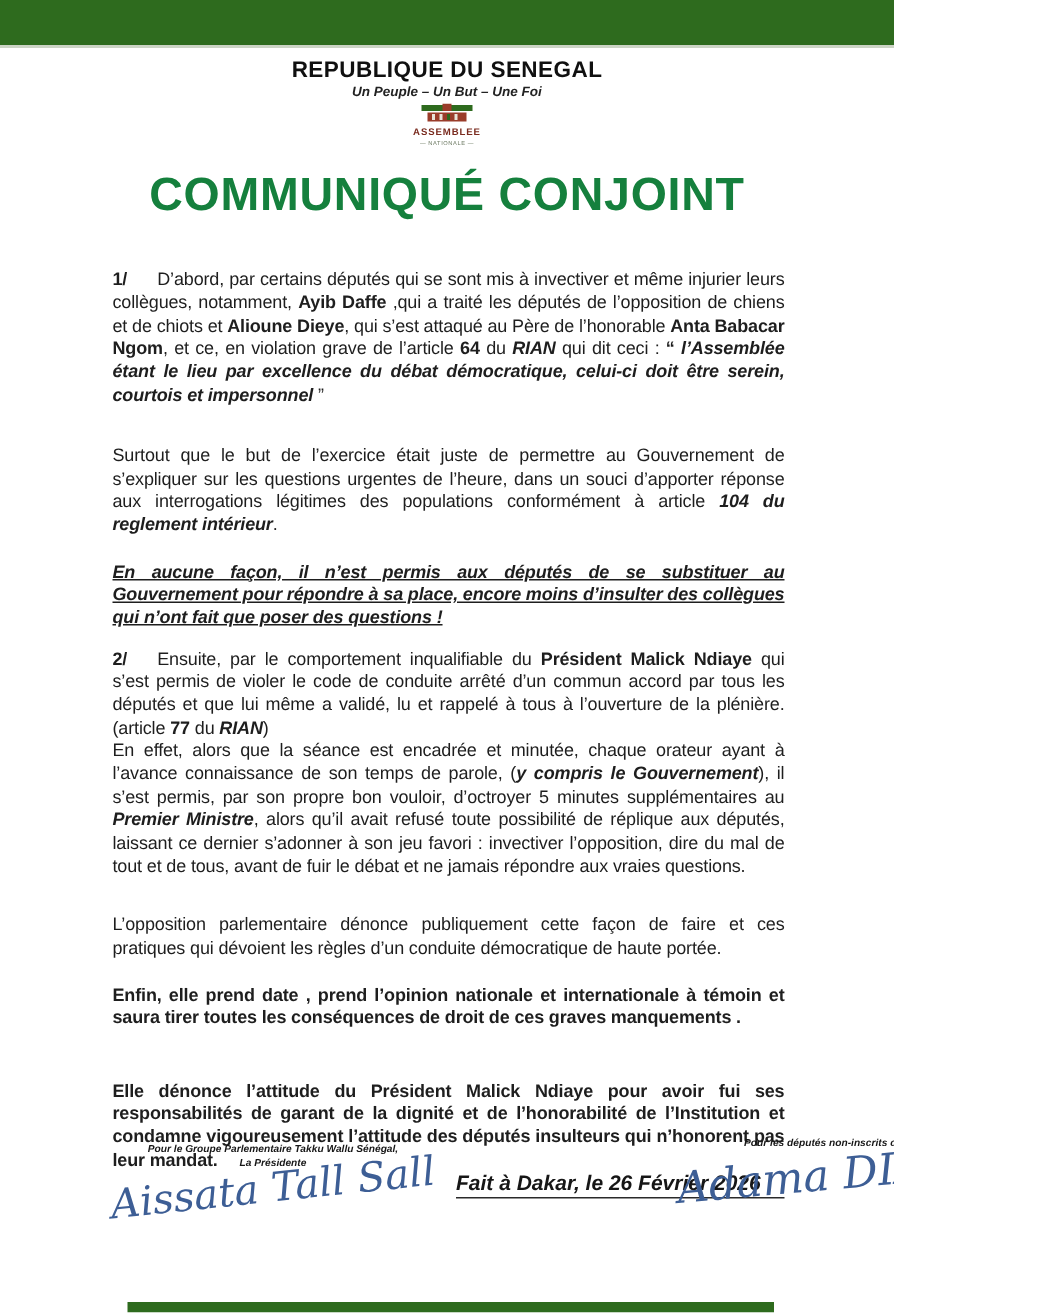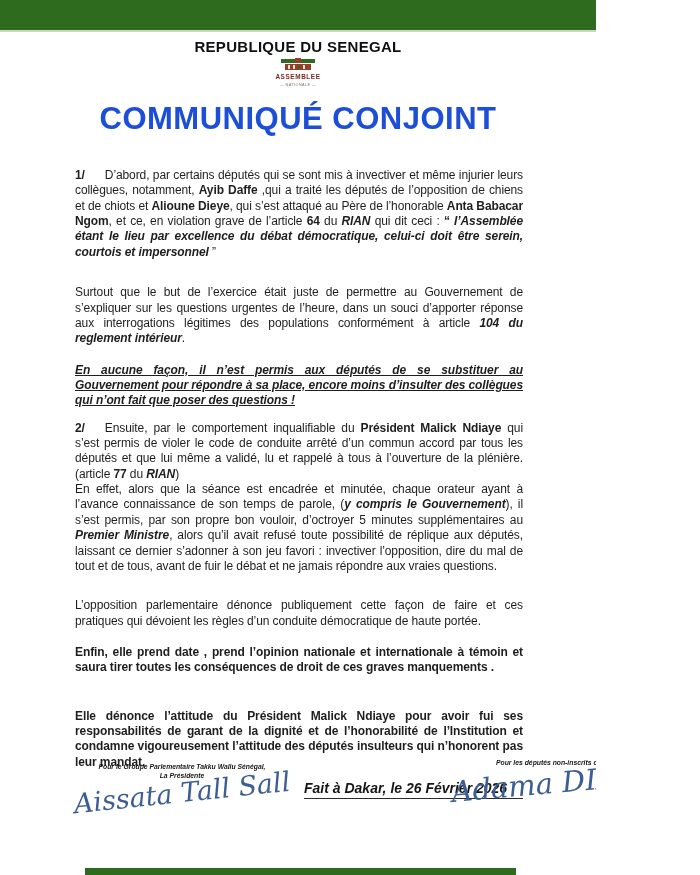--- a/index.html
+++ b/index.html
@@ -12,21 +12,21 @@
 
   
   .top-bar{height:30px;background:var(--bar_green,#2e6b1e);border-bottom:2px solid #ccd4c5;}
 
   
   header{text-align:center;}
   .republic{margin-top:6px;font-size:15px;font-weight:700;letter-spacing:.3px;color:#101010;}
   .motto{margin-top:1px;font-size:9px;font-weight:700;font-style:italic;color:#222;}
   .logo{margin-top:3px;height:36px;line-height:0;}
   .logo svg text{font-family:"Liberation Sans",sans-serif;}
-  .doc-title{margin:7px 0 0;font-size:31px;font-weight:900;letter-spacing:.5px;color:#1d4ed8;font-family:"Liberation Sans",sans-serif;}
+  .doc-title{margin:7px 0 0;font-size:31px;font-weight:900;letter-spacing:.5px;color:#15803d;font-family:"Liberation Sans",sans-serif;}
 
   
   .doc-body{padding:0 73px 0 75px;margin-top:31px;font-size:12px;line-height:1.28;text-align:justify;letter-spacing:-0.1px;}
   .doc-body p{margin:0;}
   .doc-body p:nth-of-type(2){margin-top:25px;}
   .doc-body p:nth-of-type(3){margin-top:16px;text-decoration:underline;}
   .doc-body p:nth-of-type(4){margin-top:12px;}
   .doc-body p:nth-of-type(5){}
   .doc-body p:nth-of-type(6){margin-top:24px;}
   .doc-body p:nth-of-type(7){margin-top:16px;}
@@ -55,20 +55,21 @@
 </style>
 </head>
 <body>
 
 <div class="page">
 
   <div class="top-bar"></div>
 
   <header>
     <div class="republic">REPUBLIQUE DU SENEGAL</div>
+    <div class="motto">Un Peuple – Un But – Une Foi</div>
     <div class="logo">
       <svg width="56" height="36" viewBox="0 0 56 36" aria-hidden="true">
         <rect x="11" y="1" width="34" height="4" fill="#2e6b1e"></rect>
         <rect x="25" y="0" width="6" height="5" fill="#9a3c2a"></rect>
         <rect x="15" y="6" width="26" height="6" fill="#9a3c2a"></rect>
         <rect x="18" y="7" width="2" height="4" fill="#e8e3d8"></rect>
         <rect x="23" y="7" width="2" height="4" fill="#e8e3d8"></rect>
         <rect x="28" y="7" width="2" height="4" fill="#2e6b1e"></rect>
         <rect x="33" y="7" width="2" height="4" fill="#e8e3d8"></rect>
         <text x="28" y="21" font-size="6.4" font-weight="bold" fill="#7a2b1f" text-anchor="middle" letter-spacing="0.6">ASSEMBLEE</text>

